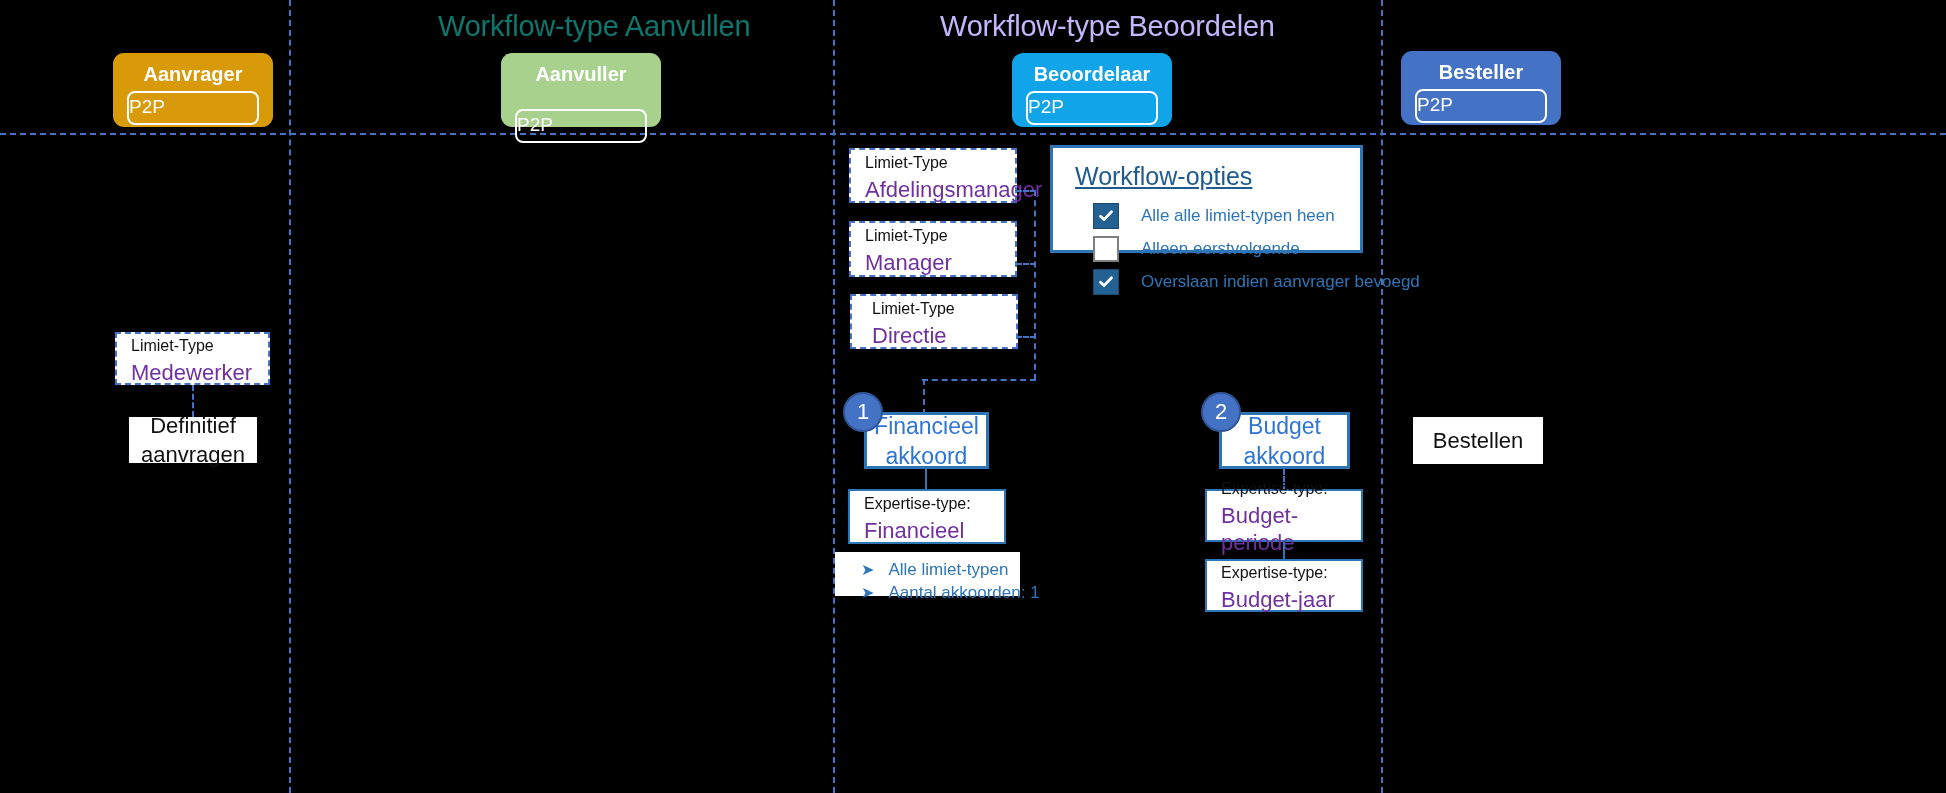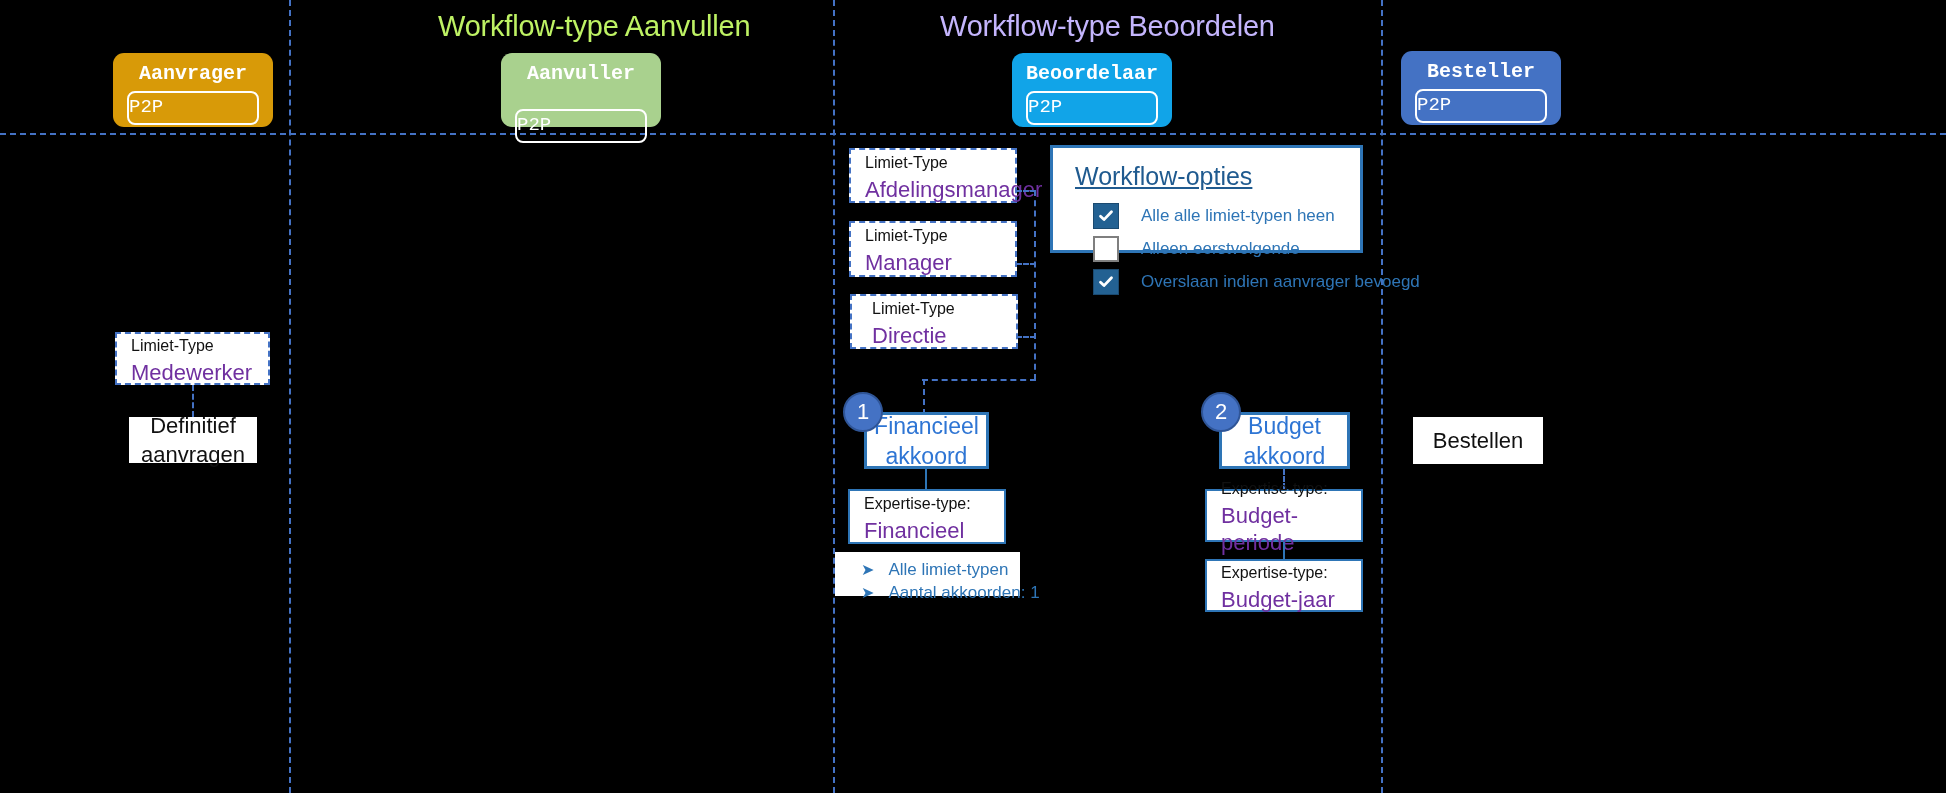--- a/index.html
+++ b/index.html
@@ -33,33 +33,32 @@
   }
 
   
   .lane-title {
     position: absolute;
     font-size: 29px;
     font-weight: 400;
     white-space: nowrap;
     letter-spacing: -0.2px;
   }
-  .lane-title.green { color: #bef264; }
+  .lane-title.green { color: #0f766e; }
   .lane-title.blue  { color: #c4b5fd; }
 
   
   .role {
     position: absolute;
     border-radius: 11px;
     display: flex;
     flex-direction: column;
     align-items: center;
     justify-content: flex-start;
     padding-top: 8px;
-    font-family: Liberation Mono, monospace;
   }
   .role .role-name {
     color: #ffffff;
     font-weight: bold;
     font-size: 20px;
     line-height: 26px;
   }
   .role .role-sub {
     margin-top: 4px;
     border: 2px solid #ffffff;

